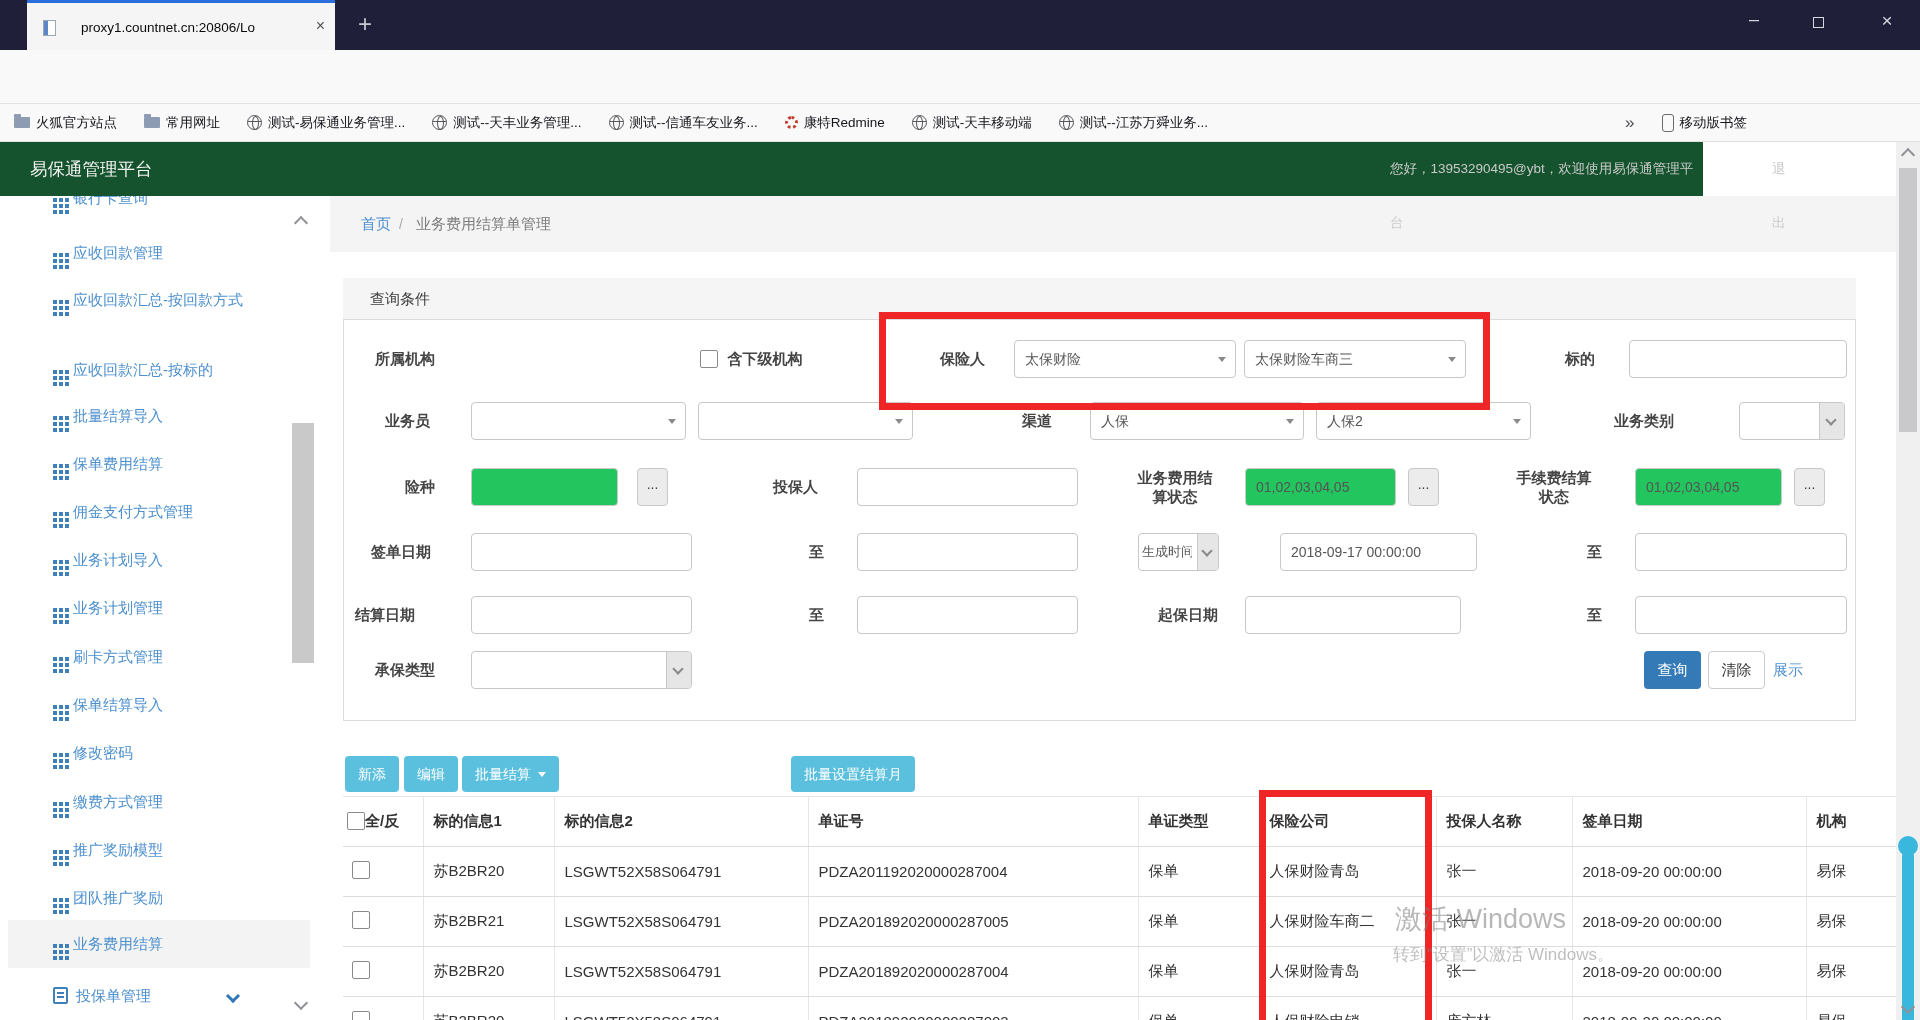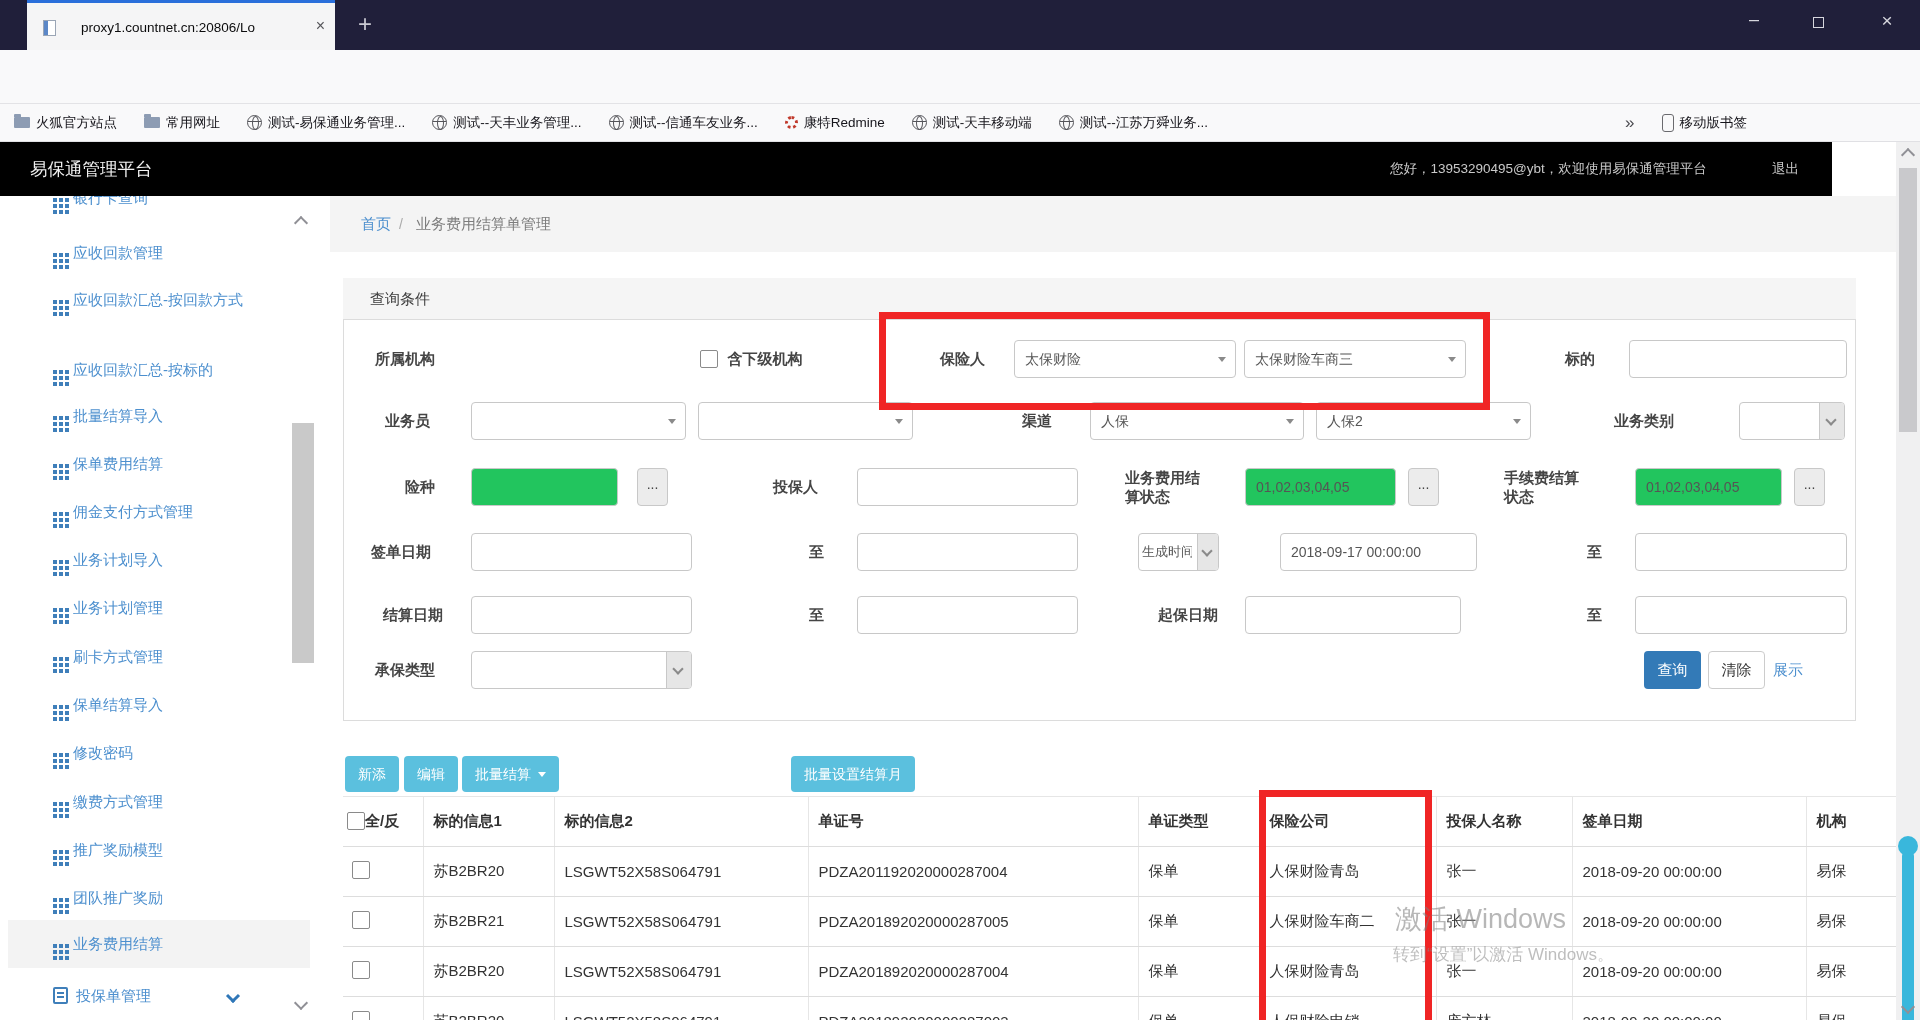--- a/index.html
+++ b/index.html
@@ -56,21 +56,21 @@
   .folder-icon{width:16px;height:11px;background:#8d9cb3;border-radius:1px;position:relative;display:inline-block}
   .folder-icon:before{content:"";position:absolute;left:0;top:-3px;width:7px;height:3px;background:#8d9cb3;border-radius:1px 1px 0 0}
   .globe-icon{width:15px;height:15px;border:1.5px solid #55555a;border-radius:50%;position:relative;display:inline-block}
   .globe-icon:before{content:"";position:absolute;left:0;right:0;top:5px;border-top:1.5px solid #55555a}
   .globe-icon:after{content:"";position:absolute;left:3.5px;top:0;width:5px;height:12px;border:1.5px solid #55555a;border-radius:50%}
   .redmine-icon{width:13px;height:13px;border:3px dotted #c0392b;border-radius:50%;display:inline-block}
   .bm-more{font-size:17px;color:#4a4a4f;margin-left:390px}
   .phone-icon{width:12px;height:18px;border:1.5px solid #6a6a6e;border-radius:3px;display:inline-block}
 
   
-  .appheader{position:absolute;left:0;top:142px;width:1832px;height:54px;background:#000000;z-index:20}
+  .appheader{position:absolute;left:0;top:142px;width:1703px;height:54px;background:#14532d;z-index:20}
   .brand{position:absolute;left:30px;top:0;line-height:54px;font-size:17.5px;color:#f2f2f2}
   .greet{position:absolute;left:1390px;top:0;line-height:54px;font-size:13.5px;color:#c9c9c9}
   .logout{position:absolute;left:1772px;top:0;line-height:54px;font-size:13.5px;color:#c9c9c9}
 
   
   .sb-item{position:absolute;left:17px;width:278px;font-size:15px;color:#4c8fce;line-height:24px;text-indent:36px}
   .grid-icon{display:inline-block;width:4px;height:4px;background:#3f7fba;box-shadow:6px 0 0 #3f7fba,12px 0 0 #3f7fba,0 6px 0 #3f7fba,6px 6px 0 #3f7fba,12px 6px 0 #3f7fba,0 12px 0 #3f7fba,6px 12px 0 #3f7fba,12px 12px 0 #3f7fba;margin-right:16px;vertical-align:1px}
   .form-icon{display:inline-block;width:15px;height:17px;border:2px solid #3f7fba;border-radius:2px;margin-right:8px;vertical-align:-3px;background:linear-gradient(#3f7fba,#3f7fba) 2px 3px/7px 2px no-repeat,linear-gradient(#3f7fba,#3f7fba) 2px 7px/7px 2px no-repeat}
   .sb-active-bg{position:absolute;left:8px;top:920px;width:302px;height:48px;background:#f3f3f3}
   .sb-chev{position:absolute;left:228px;top:991px;width:10px;height:10px;border-right:3px solid #2f77b8;border-bottom:3px solid #2f77b8;transform:rotate(45deg)}
@@ -81,21 +81,21 @@
   
   .crumbbar{position:absolute;left:330px;top:196px;width:1566px;height:56px;background:#f4f4f4}
   .crumb-home{position:absolute;left:361px;top:196px;line-height:56px;font-size:15px;color:#4c8fce}
   .crumb-sep{position:absolute;left:399px;top:196px;line-height:56px;font-size:14px;color:#aaa}
   .crumb-cur{position:absolute;left:416px;top:196px;line-height:56px;font-size:15px;color:#7c7c7c}
 
   
   .panel{position:absolute;left:343px;top:278px;width:1513px;height:443px;border:1px solid #dcdcdc;background:#fff}
   .panel-head{position:absolute;left:343px;top:278px;width:1513px;height:42px;background:#f5f5f5;border-bottom:1px solid #dcdcdc;line-height:42px;padding-left:27px;font-size:15px;color:#3c3c3c}
   .lbl{position:absolute;font-weight:bold;color:#454545;font-size:15px;line-height:38px;text-align:right;white-space:nowrap}
-  .lbl2{position:absolute;font-weight:bold;color:#454545;font-size:15px;line-height:19px;}
+  .lbl2{position:absolute;font-weight:bold;color:#454545;font-size:15px;line-height:19px;text-align:center}
   .txt{position:absolute;height:38px;background:#fff;border:1px solid #c8c8c8;border-radius:4px;font-size:14px;color:#555;line-height:36px;padding:0 10px;white-space:nowrap}
   .txt.dis{background:#22c55e;border-color:#c9c9c9}
   .dd{position:absolute;height:38px;background:#fff;border:1px solid #c8c8c8;border-radius:4px;font-size:14px;color:#555;line-height:36px;padding:0 24px 0 10px;white-space:nowrap}
   .ddcaret{position:absolute;right:9px;top:16px;width:0;height:0;border-left:4.5px solid transparent;border-right:4.5px solid transparent;border-top:5px solid #8a8a8a}
   .sel{position:absolute;height:38px;background:#fff;border:1px solid #c8c8c8;border-radius:4px}
   .sel.dis{background:#ebebeb}
   .sval{position:absolute;left:0;right:26px;top:0;bottom:0;line-height:36px;padding:0 9px;font-size:14px;color:#555;overflow:hidden;white-space:nowrap}
   .scaret{position:absolute;right:0;top:0;bottom:0;width:25px;background:#e6e6e6;border-left:1px solid #c8c8c8;border-radius:0 3px 3px 0}
   .scaret i{position:absolute;left:7px;top:13px;width:8px;height:8px;border-right:2px solid #8a8a8a;border-bottom:2px solid #8a8a8a;transform:rotate(45deg)}
   .cb{position:absolute;width:18px;height:18px;border:1px solid #8a8a8a;border-radius:2px;background:#fff}
@@ -305,21 +305,21 @@
   <div class="sel" style="left:1138px;top:533px;width:81px">
       <span class="sval" style="font-size:13px;padding:0 3px">生成时间</span>
       <span class="scaret" style="width:21px">
         <i style="left:5px"></i>
       </span>
     </div>
   <div class="txt" style="left:1280px;top:533px;width:197px">2018-09-17 00:00:00</div>
   <span class="lbl" style="left:1586px;top:533px;width:16px">至</span>
   <div class="txt" style="left:1635px;top:533px;width:212px"></div>
 
-  <span class="lbl" style="left:357px;top:596px;width:86px">结算日期</span>
+  <span class="lbl" style="left:329px;top:596px;width:86px">结算日期</span>
   <div class="txt" style="left:471px;top:596px;width:221px"></div>
   <span class="lbl" style="left:808px;top:596px;width:16px">至</span>
   <div class="txt" style="left:857px;top:596px;width:221px"></div>
   <span class="lbl" style="left:1118px;top:596px;width:100px">起保日期</span>
   <div class="txt" style="left:1245px;top:596px;width:216px"></div>
   <span class="lbl" style="left:1586px;top:596px;width:16px">至</span>
   <div class="txt" style="left:1635px;top:596px;width:212px"></div>
 
   <span class="lbl" style="left:345px;top:651px;width:90px">承保类型</span>
   <div class="sel" style="left:471px;top:651px;width:221px">

